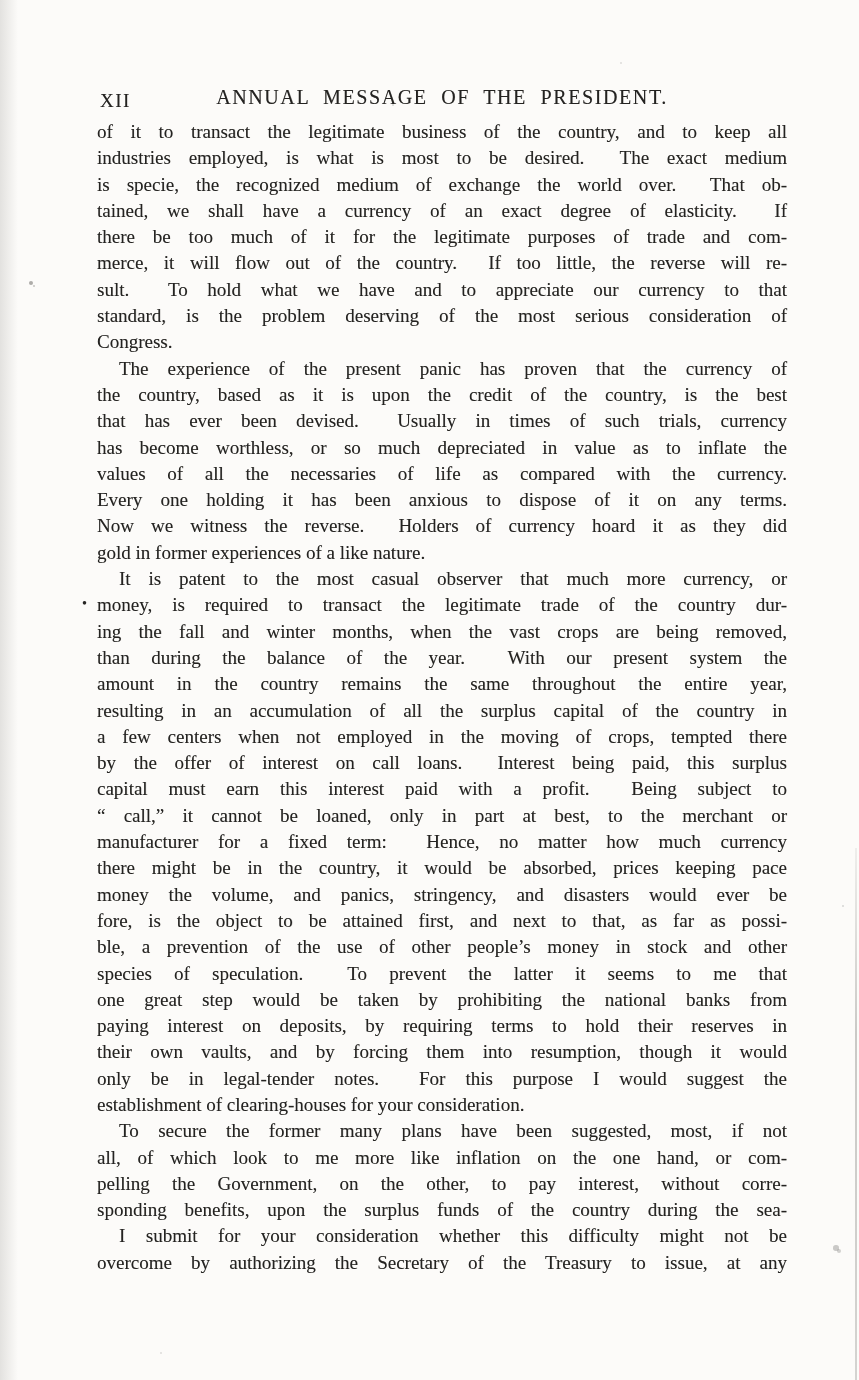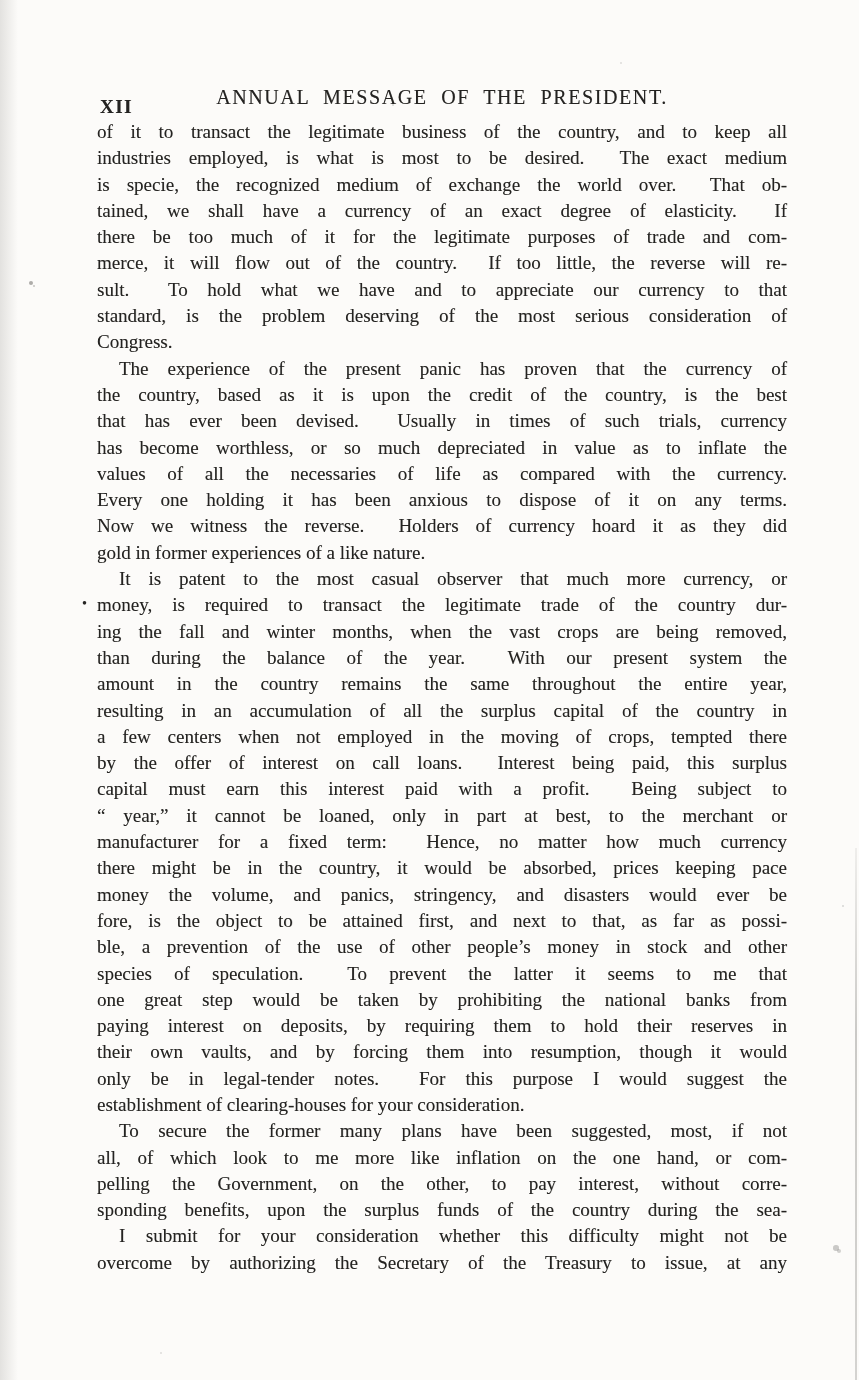--- a/index.html
+++ b/index.html
@@ -53,24 +53,23 @@
     pointer-events: none;
   }
   .header {
     position: absolute;
     top: 86px; left: 97px;
     width: 690px; height: 26px;
     text-shadow: 0.3px 0.3px 0 rgba(36,35,33,0.35);
   }
   .pagenum {
     position: absolute;
-    left: 3px; top: 10px;
+    left: 3px; top: 4px;
     font-size: 19px;
     letter-spacing: 1.5px;
-    font-weight: bold;
   }
   .runtitle {
     display: block;
     text-align: center;
     font-size: 20px;
     letter-spacing: 1.6px;
     word-spacing: 7px;
   }
   .body-text {
     position: absolute;
@@ -134,29 +133,29 @@
       <div class="paragraph">
         <div class="line indent">It is patent to the most casual observer that much more currency, or</div>
         <div class="line">money, is required to transact the legitimate trade of the country dur-<span class="margin-bullet">•</span></div>
         <div class="line">ing the fall and winter months, when the vast crops are being removed,</div>
         <div class="line">than during the balance of the year.&nbsp; With our present system the</div>
         <div class="line">amount in the country remains the same throughout the entire year,</div>
         <div class="line">resulting in an accumulation of all the surplus capital of the country in</div>
         <div class="line">a few centers when not employed in the moving of crops, tempted there</div>
         <div class="line">by the offer of interest on call loans.&nbsp; Interest being paid, this surplus</div>
         <div class="line">capital must earn this interest paid with a profit.&nbsp; Being subject to</div>
-        <div class="line">“ year,” it cannot be loaned, only in part at best, to the merchant or</div>
+        <div class="line">“ call,” it cannot be loaned, only in part at best, to the merchant or</div>
         <div class="line">manufacturer for a fixed term:&nbsp; Hence, no matter how much currency</div>
         <div class="line">there might be in the country, it would be absorbed, prices keeping pace</div>
         <div class="line">money the volume, and panics, stringency, and disasters would ever be</div>
         <div class="line">fore, is the object to be attained first, and next to that, as far as possi-</div>
         <div class="line">ble, a prevention of the use of other people’s money in stock and other</div>
         <div class="line">species of speculation.&nbsp; To prevent the latter it seems to me that</div>
         <div class="line">one great step would be taken by prohibiting the national banks from</div>
-        <div class="line">paying interest on deposits, by requiring them to hold their reserves in</div>
+        <div class="line">paying interest on deposits, by requiring terms to hold their reserves in</div>
         <div class="line">their own vaults, and by forcing them into resumption, though it would</div>
         <div class="line">only be in legal-tender notes.&nbsp; For this purpose I would suggest the</div>
         <div class="line last">establishment of clearing-houses for your consideration.</div>
       </div>
       <div class="paragraph">
         <div class="line indent">To secure the former many plans have been suggested, most, if not</div>
         <div class="line">all, of which look to me more like inflation on the one hand, or com-</div>
         <div class="line">pelling the Government, on the other, to pay interest, without corre-</div>
         <div class="line">sponding benefits, upon the surplus funds of the country during the sea-</div>
       </div>

